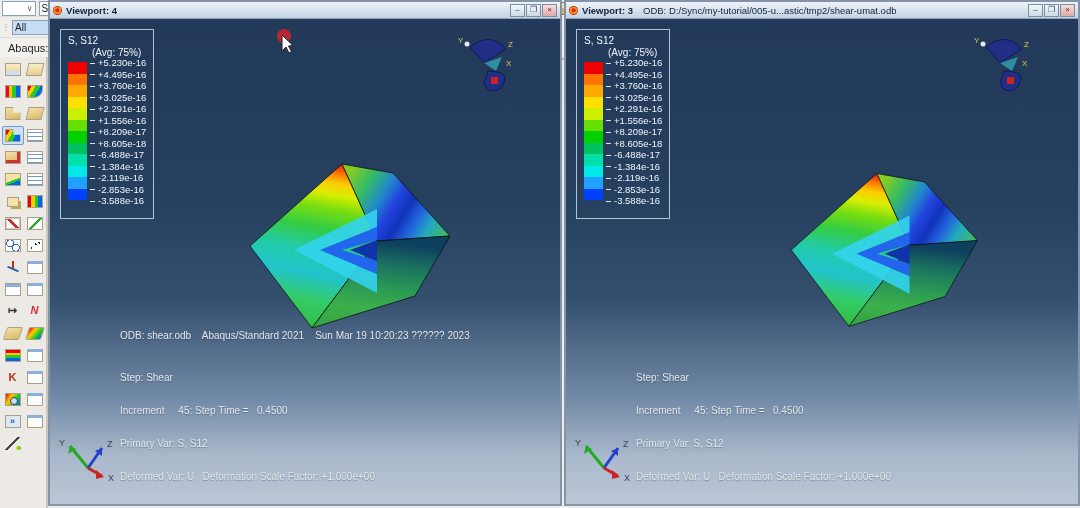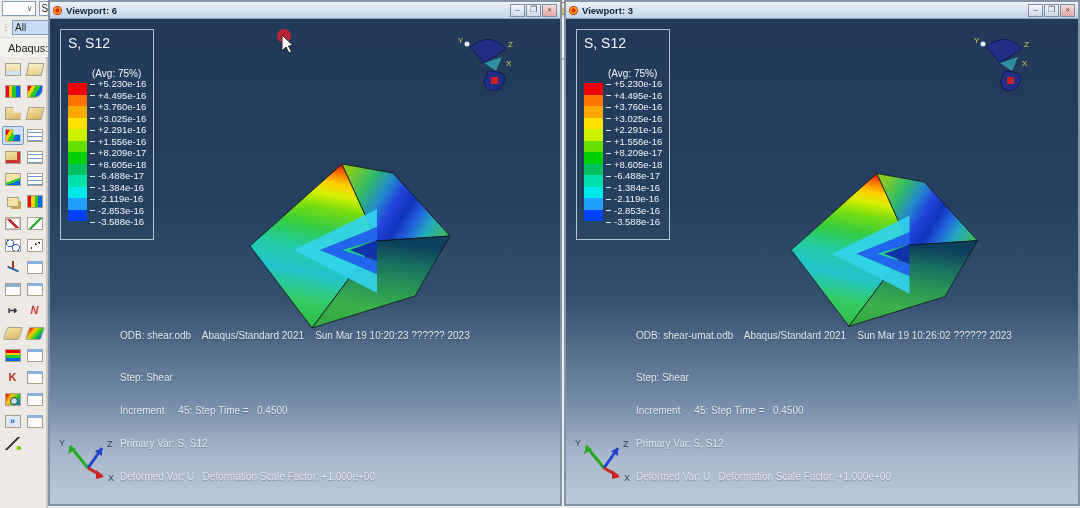--- a/index.html
+++ b/index.html
@@ -101,21 +101,21 @@
   .vp-ico{width:9px;height:9px;border-radius:50%;background:radial-gradient(circle at 50% 50%,#d22 0 2px,#f80 2px 4px,#a33 4px);margin-right:4px;flex:0 0 auto;}
   .vp-name{font-weight:bold;margin-right:10px;white-space:nowrap;}
   .vp-odb{white-space:nowrap;overflow:hidden;}
   .winbtns{margin-left:auto;display:flex;gap:1px;}
   .wbtn{width:13px;height:11px;border:1px solid #7e8ea2;background:linear-gradient(#f4f7fb,#cdd9e6);font-size:8px;line-height:9px;text-align:center;color:#345;}
   .wbtn.close{background:linear-gradient(#f6dede,#e0a8a8);color:#622;}
   .vp-body{position:relative;flex:1;background:linear-gradient(180deg,#22395a 0%,#26405f 38%,#35506f 58%,#7089a6 78%,#a9b8cb 90%,#bcc7d6 100%);overflow:hidden;}
 
   
   .legend{position:absolute;left:10px;top:10px;border:1px solid rgba(215,227,240,.8);padding:5px 7px 6px 7px;color:#f2f5f9;}
-  .lg-title{font-size:14px;margin-bottom:17px;}
+  .lg-title{font-size:10px;margin-bottom:1px;}
   .lg-sub{font-size:10px;margin-bottom:4px;margin-left:24px;}
   .lg-body{display:flex;}
   .lg-swatches{display:flex;flex-direction:column;margin-top:0px;}
   .lg-sw{width:19px;height:11.5px;}
   .lg-labels{margin-left:3px;transform:translateY(-5px);}
   .lg-lb{height:11.5px;line-height:11.5px;font-size:9.5px;white-space:nowrap;}
   .lg-lb:before{content:"";display:inline-block;width:5px;height:1px;background:#dfe6ee;vertical-align:middle;margin-right:3px;}
 
   
   .state{position:absolute;left:70px;bottom:0;color:#e3e7ec;font-size:10px;line-height:11px;white-space:pre;text-shadow:0 1px 1px rgba(30,40,60,.35);}
@@ -537,21 +537,21 @@
         <polygon points="139,52 56,93 139,136 139,117 82,93 139,70" fill="#33d4ee" opacity="0.9"></polygon>
         <polygon points="139,70 82,93 139,117 139,104 104,93 139,83" fill="#2266ee"></polygon>
         <polygon points="139,83 112,93 139,104" fill="#1133aa"></polygon>
       </g>
     </defs>
   </svg>
 
   <div class="viewport vp1">
     <div class="vp-title">
       <div class="vp-ico"></div>
-      <span class="vp-name">Viewport: 6</span>
+      <span class="vp-name">Viewport: 4</span>
       <div class="winbtns">
         <div class="wbtn">–</div>
         <div class="wbtn">❐</div>
         <div class="wbtn close">×</div>
       </div>
     </div>
     <div class="vp-body">
       <div class="legend">
         <div class="lg-title">S, S12</div>
         <div class="lg-sub">(Avg: 75%)</div>
@@ -628,20 +628,21 @@
         <div>Primary Var: S, S12</div>
         <div>Deformed Var: U   Deformation Scale Factor: +1.000e+00</div>
       </div>
     </div>
   </div>
 
   <div class="viewport vp2">
     <div class="vp-title">
       <div class="vp-ico"></div>
       <span class="vp-name">Viewport: 3</span>
+      <span class="vp-odb">ODB: D:/Sync/my-tutorial/005-u...astic/tmp2/shear-umat.odb</span>
       <div class="winbtns">
         <div class="wbtn">–</div>
         <div class="wbtn">❐</div>
         <div class="wbtn close">×</div>
       </div>
     </div>
     <div class="vp-body">
       <div class="legend">
         <div class="lg-title">S, S12</div>
         <div class="lg-sub">(Avg: 75%)</div>
@@ -700,21 +701,20 @@
         <line x1="30" y1="32" x2="44" y2="12" stroke="#2244cc" stroke-width="3"></line>
         <polygon points="44,12 37,15 44,20" fill="#2244cc"></polygon>
         <line x1="30" y1="32" x2="44" y2="40" stroke="#cc2222" stroke-width="3"></line>
         <polygon points="46,41 38,34 38,43" fill="#cc2222"></polygon>
         <text x="1" y="10" font-size="9" fill="#35435a">Y</text>
         <text x="49" y="11" font-size="9" fill="#35435a">Z</text>
         <text x="50" y="45" font-size="9" fill="#35435a">X</text>
       </svg>
 
       <div class="state">
-        <div class="l1">ODB: shear-umat.odb    Abaqus/Standard 2021    Sun Mar 19 10:26:02 ?????? 2023</div>
         <div>Step: Shear</div>
         <div>Increment     45: Step Time =   0.4500</div>
         <div>Primary Var: S, S12</div>
         <div>Deformed Var: U   Deformation Scale Factor: +1.000e+00</div>
       </div>
     </div>
   </div>
 
 </div>
 

